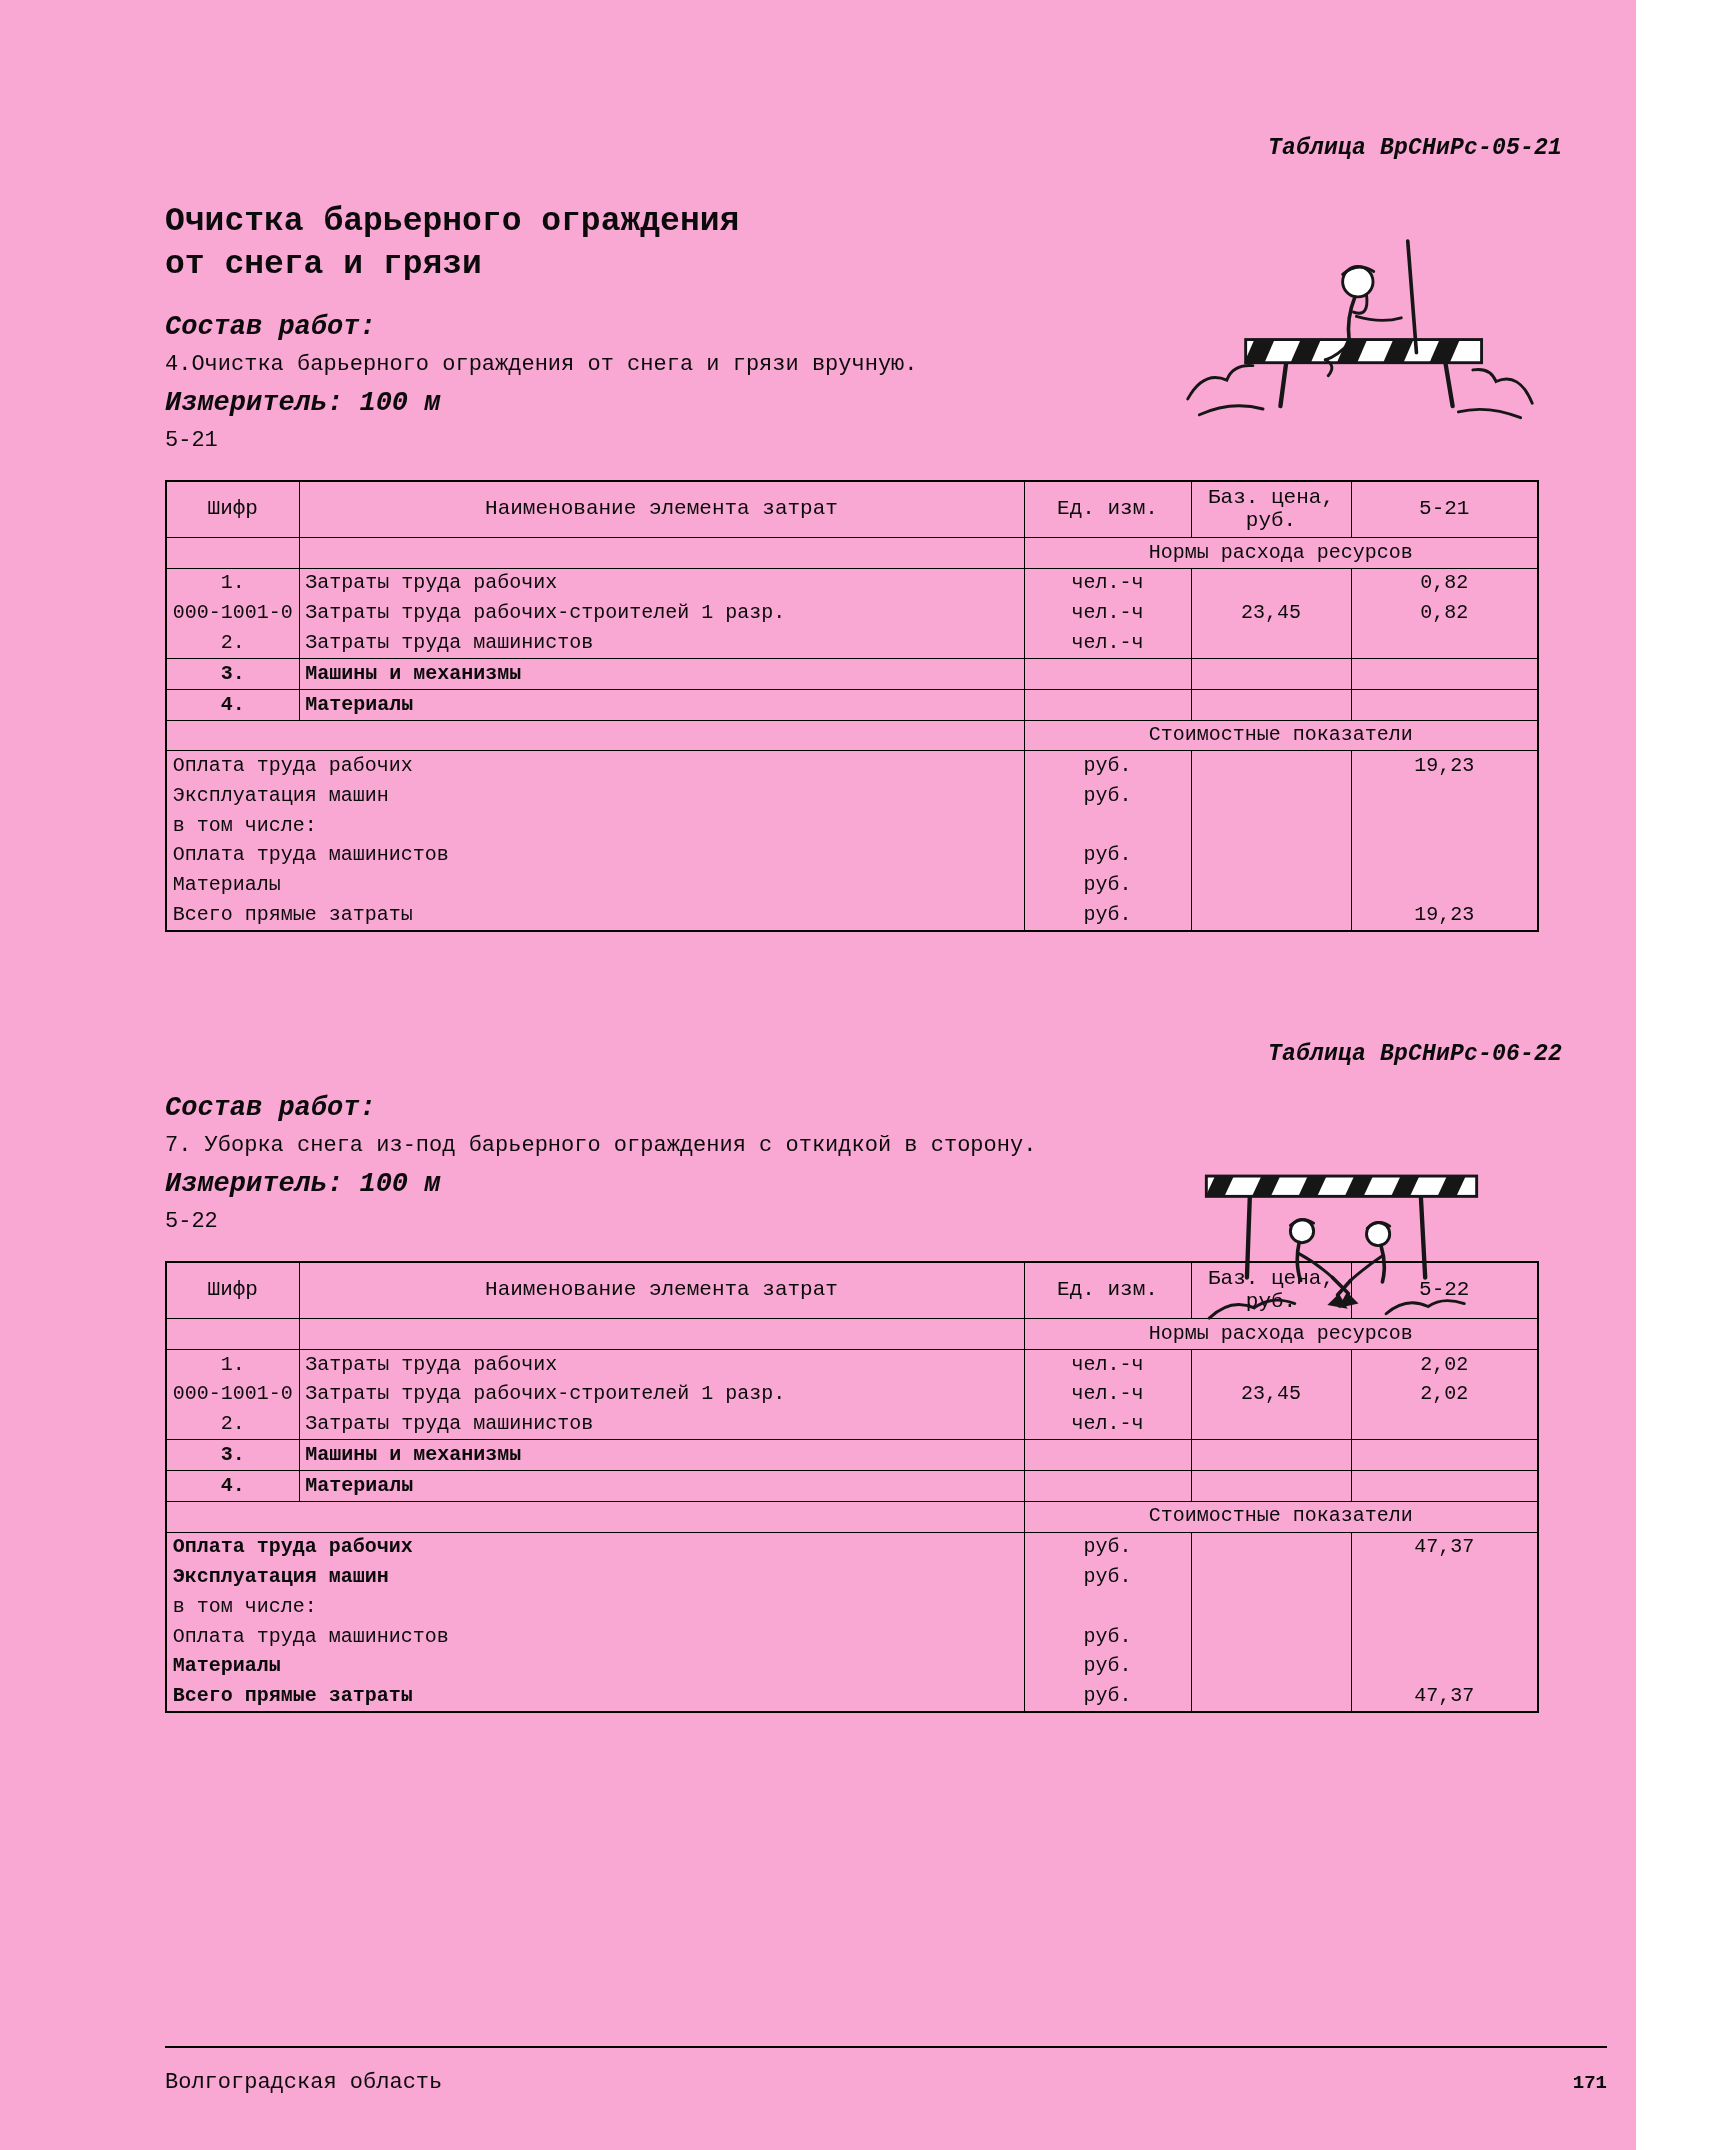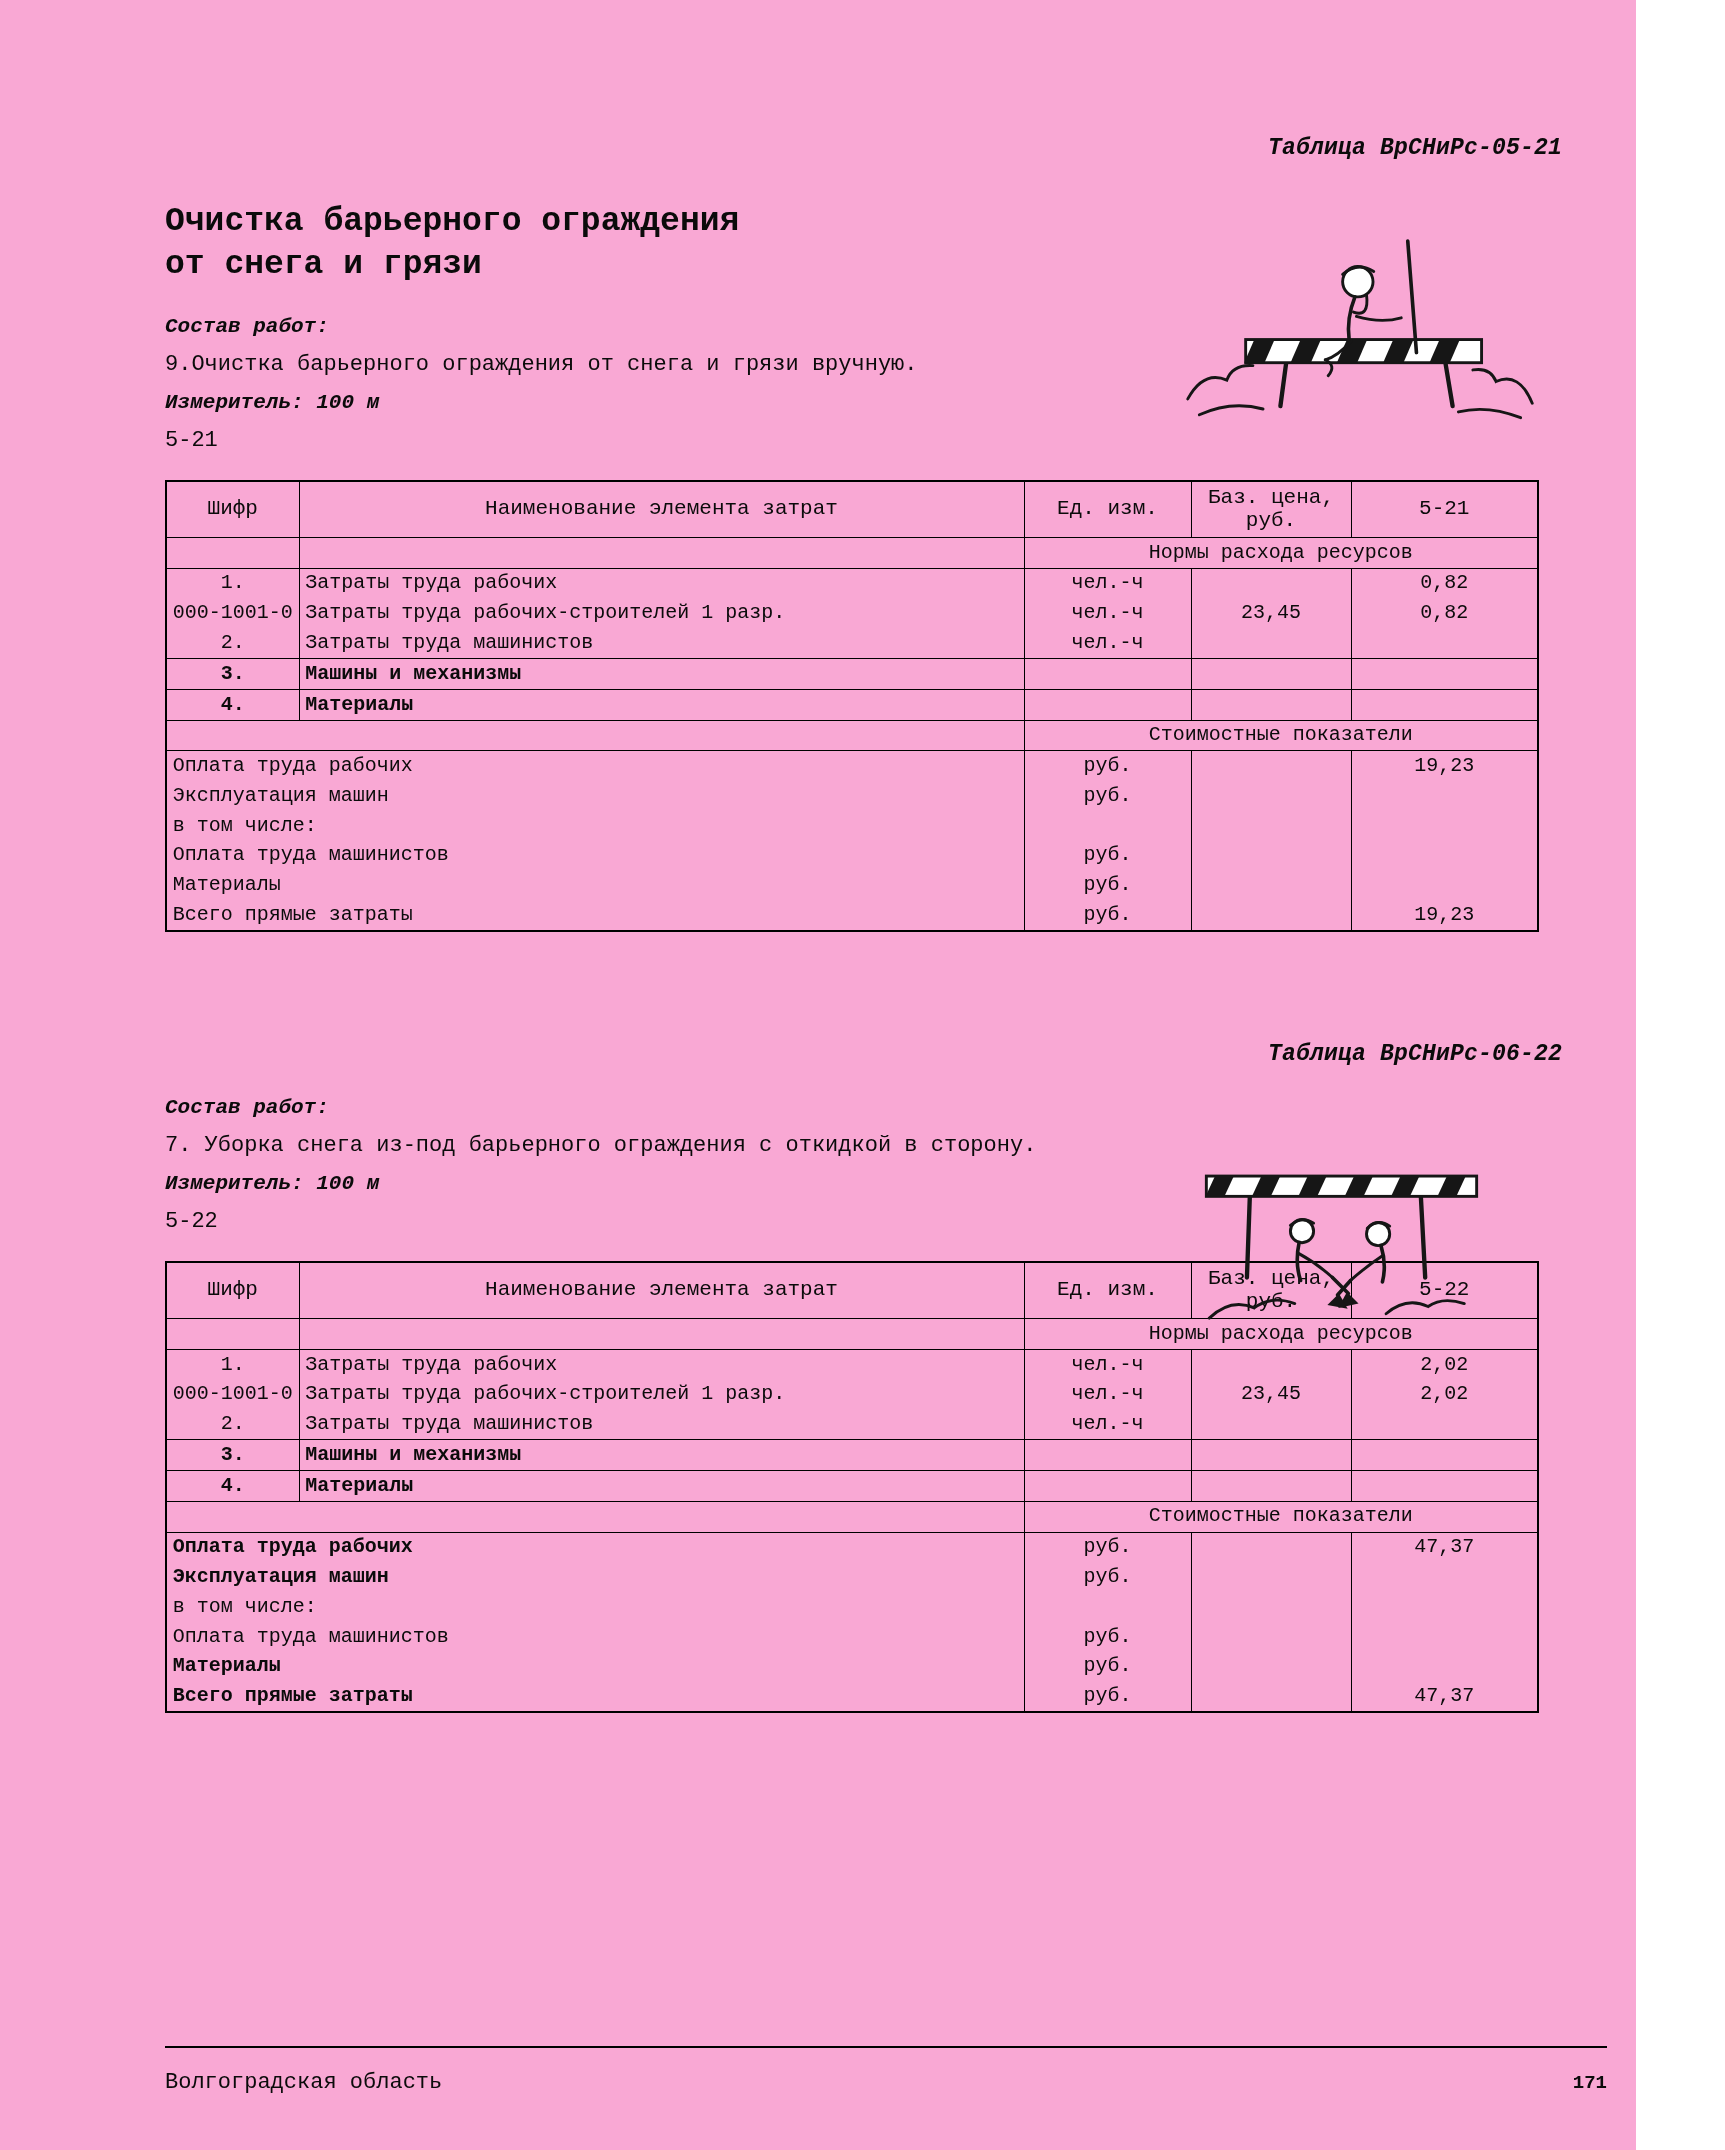--- a/index.html
+++ b/index.html
@@ -16,21 +16,21 @@
     letter-spacing:0.2px;margin-right:-25px;
   }
   .caption1{margin-top:135px;}
   .caption2{margin-top:109px;}
   .title{
     text-align:left;font-weight:700;font-size:33px;line-height:43px;
     margin:39px 0 0 0;
   }
   .meta{margin-top:22px;font-size:22px;}
   .meta-line{line-height:38px;white-space:nowrap;}
-  .bi{font-weight:700;font-style:italic;font-size:21px;}
+  .bi{font-weight:700;font-style:italic;font-size:27px;}
   table.cost{
     border-collapse:collapse;table-layout:fixed;width:1372px;
     margin-top:20px;border:2.2px solid #000;padding-left:10px;
   }
   table.cost td{
     border-left:1.4px solid #000;border-top:0;border-right:0;border-bottom:0;
     font-size:20px;line-height:22.5px;padding:2.9px 5.8px;height:24px;
     vertical-align:middle;white-space:nowrap;overflow:hidden;
   }
   table.cost tr.ht td{border-top:1.4px solid #000;}
@@ -59,21 +59,21 @@
 
     <div class="caption caption1">Таблица ВрСНиРс-05-21</div>
 
     <div class="title">
       <span>Очистка барьерного ограждения</span><br>
       <span>от снега и грязи</span>
     </div>
 
     <div class="meta">
       <div class="meta-line bi">Состав работ:</div>
-      <div class="meta-line">9.Очистка барьерного ограждения от снега и грязи вручную.</div>
+      <div class="meta-line">4.Очистка барьерного ограждения от снега и грязи вручную.</div>
       <div class="meta-line bi">Измеритель: 100 м</div>
       <div class="meta-line">5-21</div>
     </div>
 
     <table class="cost">
       <colgroup>
         <col style="width:133px">
           <col style="width:725px">
           <col style="width:167px">
           <col style="width:160px">

